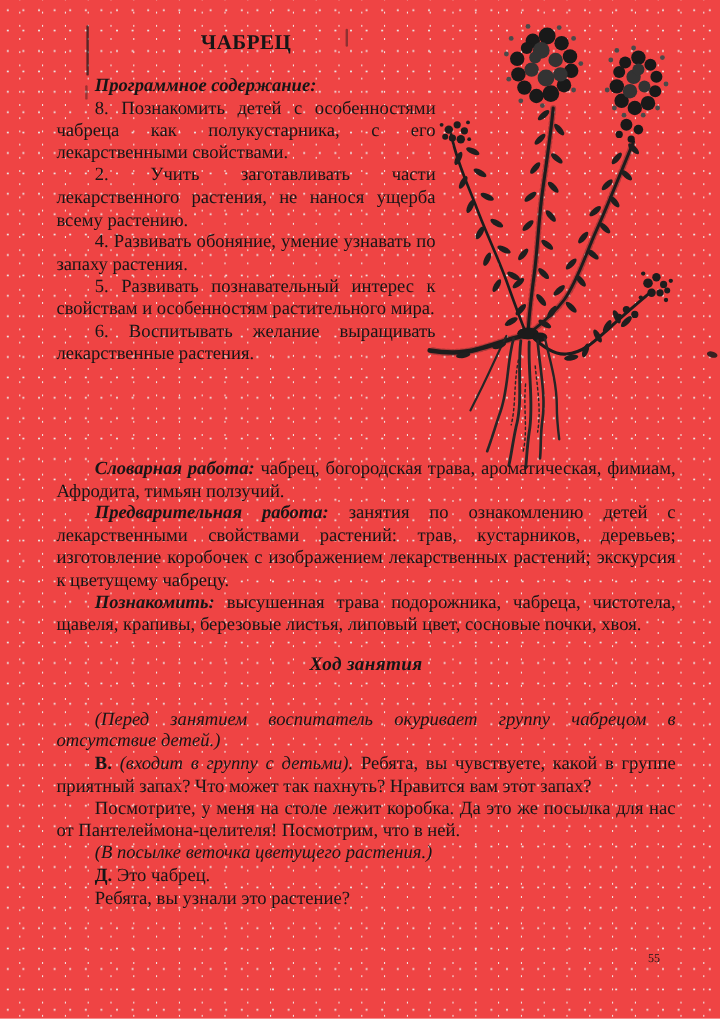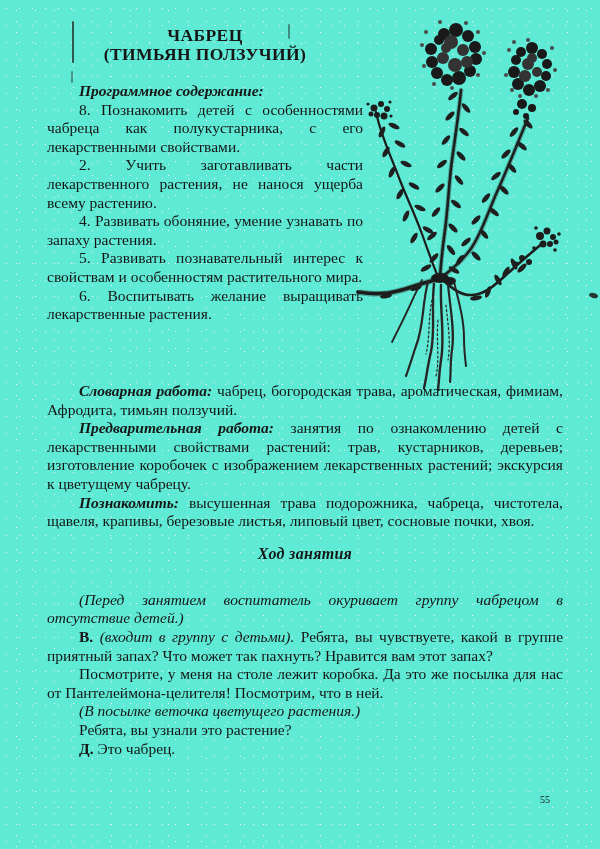--- a/index.html
+++ b/index.html
@@ -1,21 +1,21 @@
 <!DOCTYPE html>
 <html lang="ru"><head>
 <meta charset="utf-8">
 <style>
   * { box-sizing: border-box; }
   html, body { margin: 0; padding: 0; background: #ffffff; }
   .page {
     position: relative;
     width: 600px;
     height: 849px;
-    background: #5eead4;
+    background: #ef4444;
     font-family: "Liberation Serif", serif;
     color: #161616;
     overflow: hidden;
   }
   .page::before {
     content: "";
     position: absolute;
     inset: 0;
     background-image:
       radial-gradient(circle, #ececea 0.7px, transparent 1px),
@@ -56,21 +56,20 @@
 <div class="page">
 
   <div class="artifact a1"></div>
   <div class="artifact a2"></div>
   <div class="artifact a3"></div>
   <div class="artifact a4"></div>
 
   <div class="col-left">
     <div class="title">
       <span>ЧАБРЕЦ</span><br>
-      <span>(ТИМЬЯН ПОЛЗУЧИЙ)</span>
     </div>
     <p class="lead">Программное содержание:</p>
     <p>8. Познакомить детей с особенностями чабреца как полукустарника, с его лекарственными свойствами.</p>
     <p>2. Учить заготавливать части лекарственного растения, не нанося ущерба всему растению.</p>
     <p>4. Развивать обоняние, умение узнавать по запаху растения.</p>
     <p>5. Развивать познавательный интерес к свойствам и особенностям растительного мира.</p>
     <p>6. Воспитывать желание выращивать лекарственные растения.</p>
   </div>
 
   <div class="illo">
@@ -260,18 +259,18 @@
     <p><span class="lbl">Словарная работа:</span> <span>чабрец, богородская трава, ароматическая, фимиам, Афродита, тимьян ползучий.</span></p>
     <p><span class="lbl">Предварительная работа:</span> <span>занятия по ознакомлению детей с лекарственными свойствами растений: трав, кустарников, деревьев; изготовление коробочек с изображением лекарственных растений; экскурсия к цветущему чабрецу.</span></p>
     <p><span class="lbl">Познакомить:</span> <span>высушенная трава подорожника, чабреца, чистотела, щавеля, крапивы, березовые листья, липовый цвет, сосновые почки, хвоя.</span></p>
 
     <div class="subhead">Ход занятия</div>
 
     <p class="it">(Перед занятием воспитатель окуривает группу чабрецом в отсутствие детей.)</p>
     <p><span class="b">В.</span> <span class="it">(входит в группу с детьми).</span> <span>Ребята, вы чувствуете, какой в группе приятный запах? Что может так пахнуть? Нравится вам этот запах?</span></p>
     <p>Посмотрите, у меня на столе лежит коробка. Да это же посылка для нас от Пантелеймона-целителя! Посмотрим, что в ней.</p>
     <p class="it">(В посылке веточка цветущего растения.)</p>
+    <p><span class="b">Д.</span> <span>Это чабрец.</span></p>
     <p>Ребята, вы узнали это растение?</p>
-    <p><span class="b">Д.</span> <span>Это чабрец.</span></p>
   </div>
 
   <div class="pageno">55</div>
 </div>
 
 </body></html>

